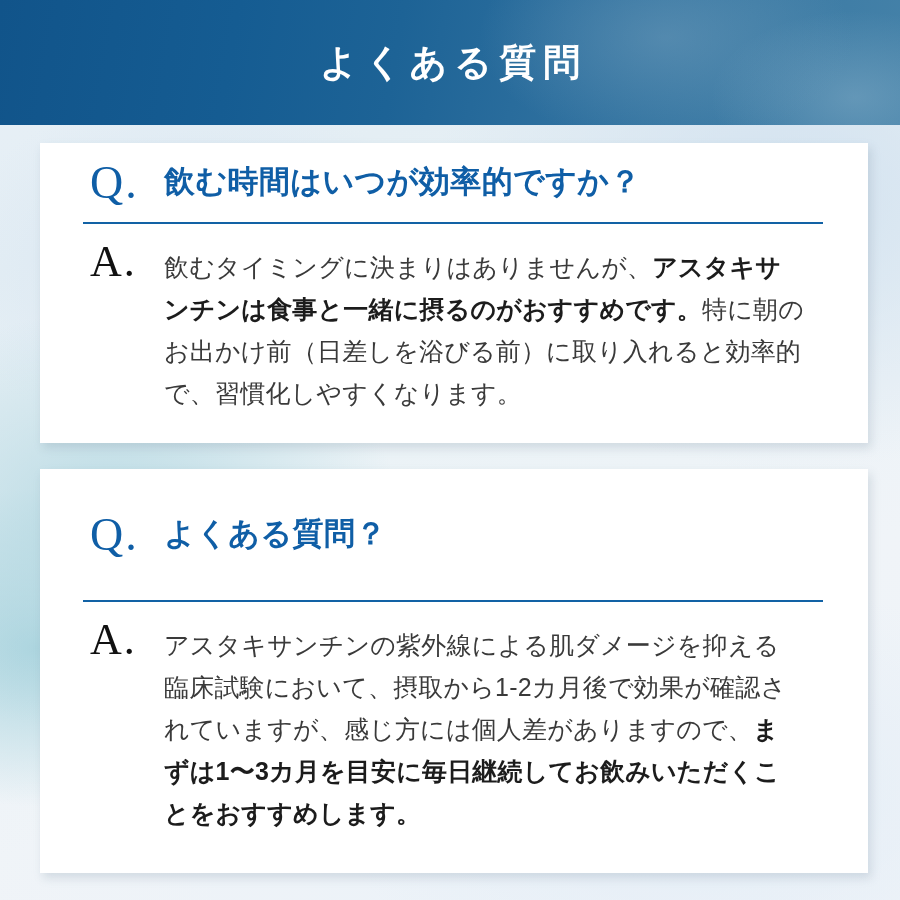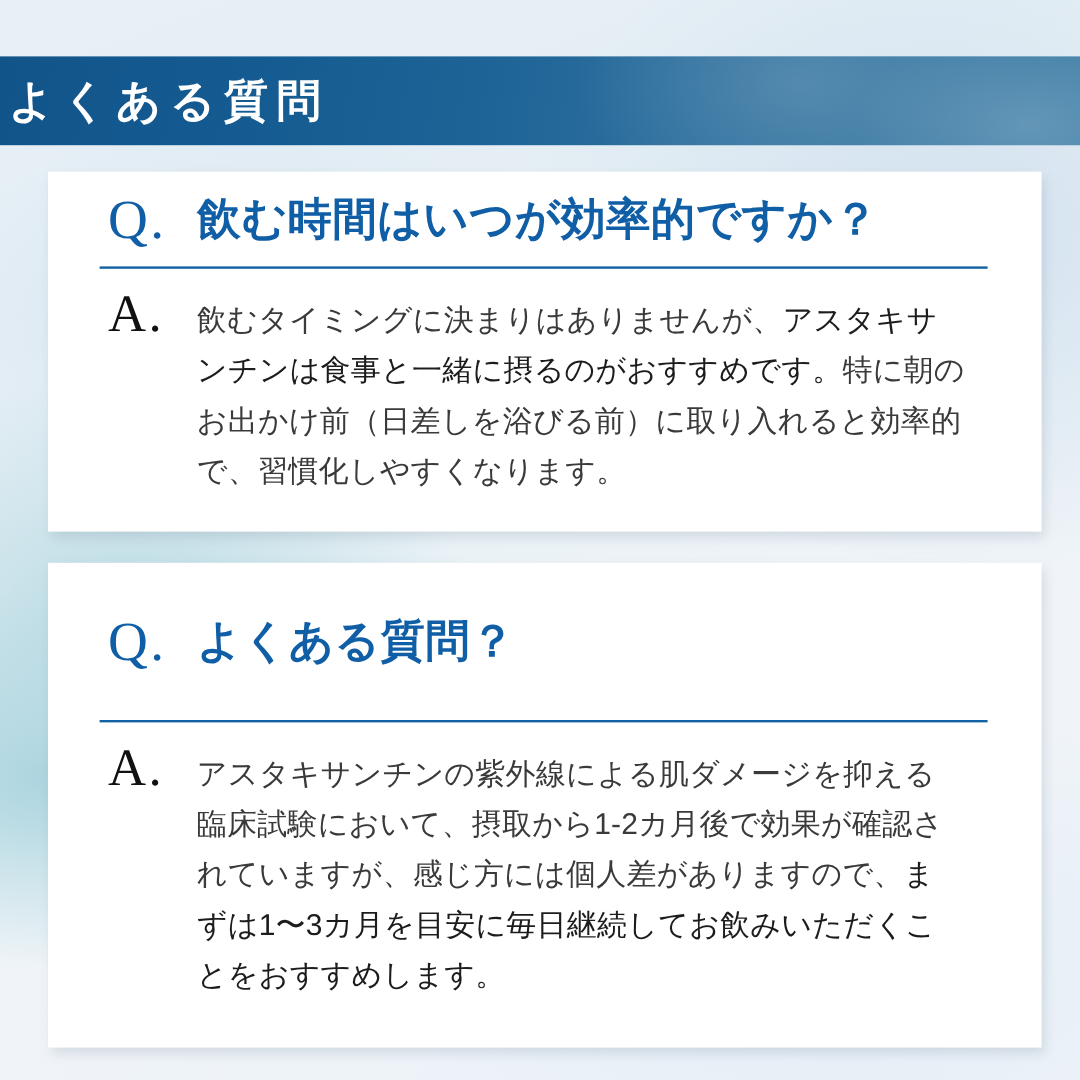--- a/index.html
+++ b/index.html
@@ -26,30 +26,29 @@
       radial-gradient(ellipse 520px 300px at 78% 88%, rgba(226,236,246,0.9) 0%, rgba(226,236,246,0) 72%),
       radial-gradient(ellipse 700px 420px at 50% 100%, rgba(236,242,248,0.95) 0%, rgba(236,242,248,0) 70%),
       linear-gradient(160deg, #e8f0f7 0%, #e4eef4 22%, #eaf2f6 45%, #f0f4f8 70%, #eef3f8 100%);
     filter: blur(0.5px);
   }
 
   
   #header {
     position: absolute;
     left: 0; top: 0;
-    width: 900px; height: 74px;
+    width: 900px; height: 125px;
     z-index: 3;
     background:
       radial-gradient(ellipse 260px 150px at 74% 30%, rgba(120,162,190,0.45) 0%, rgba(120,162,190,0) 72%),
       radial-gradient(ellipse 200px 120px at 95% 78%, rgba(150,186,208,0.4) 0%, rgba(150,186,208,0) 72%),
       linear-gradient(100deg, #11548a 0%, #155c92 26%, #1d6396 44%, #2d6f9e 62%, #3b7aa4 82%, #4481a8 100%);
     display: flex;
     align-items: center;
-    justify-content: flex-start;
-    margin-top: 47px;
+    justify-content: center;
   }
   #header-title {
     color: #ffffff;
     font-size: 37px;
     font-weight: bold;
     letter-spacing: 7px;
     text-indent: 7px;
     line-height: 1;
   }
 
@@ -82,21 +81,21 @@
     font-family: "Liberation Serif", "DejaVu Serif", serif;
     font-size: 46px;
     font-weight: 400;
     line-height: 1;
     width: 74px;
     flex: 0 0 74px;
     letter-spacing: 2px;
   }
   .q-text {
     color: #0f5ea6;
-    font-size: 37px;
+    font-size: 31px;
     font-weight: bold;
     line-height: 1.38;
     letter-spacing: 0.4px;
   }
 
   
   .divider {
     height: 2px;
     background: #1262a5;
     margin: 0 45px 0 43px;
@@ -120,21 +119,21 @@
     margin-top: -6px;
   }
   .a-text {
     color: #3a3a3a;
     font-size: 25px;
     line-height: 1.68;
     letter-spacing: 0.2px;
     max-width: 640px;
   }
   .a-text .b {
-    font-weight: normal;
+    font-weight: bold;
     color: #1c1c1c;
   }
 </style>
 </head>
 <body>
 
 <div id="bg"></div>
 
 <div id="header">
   <div id="header-title">よくある質問</div>

